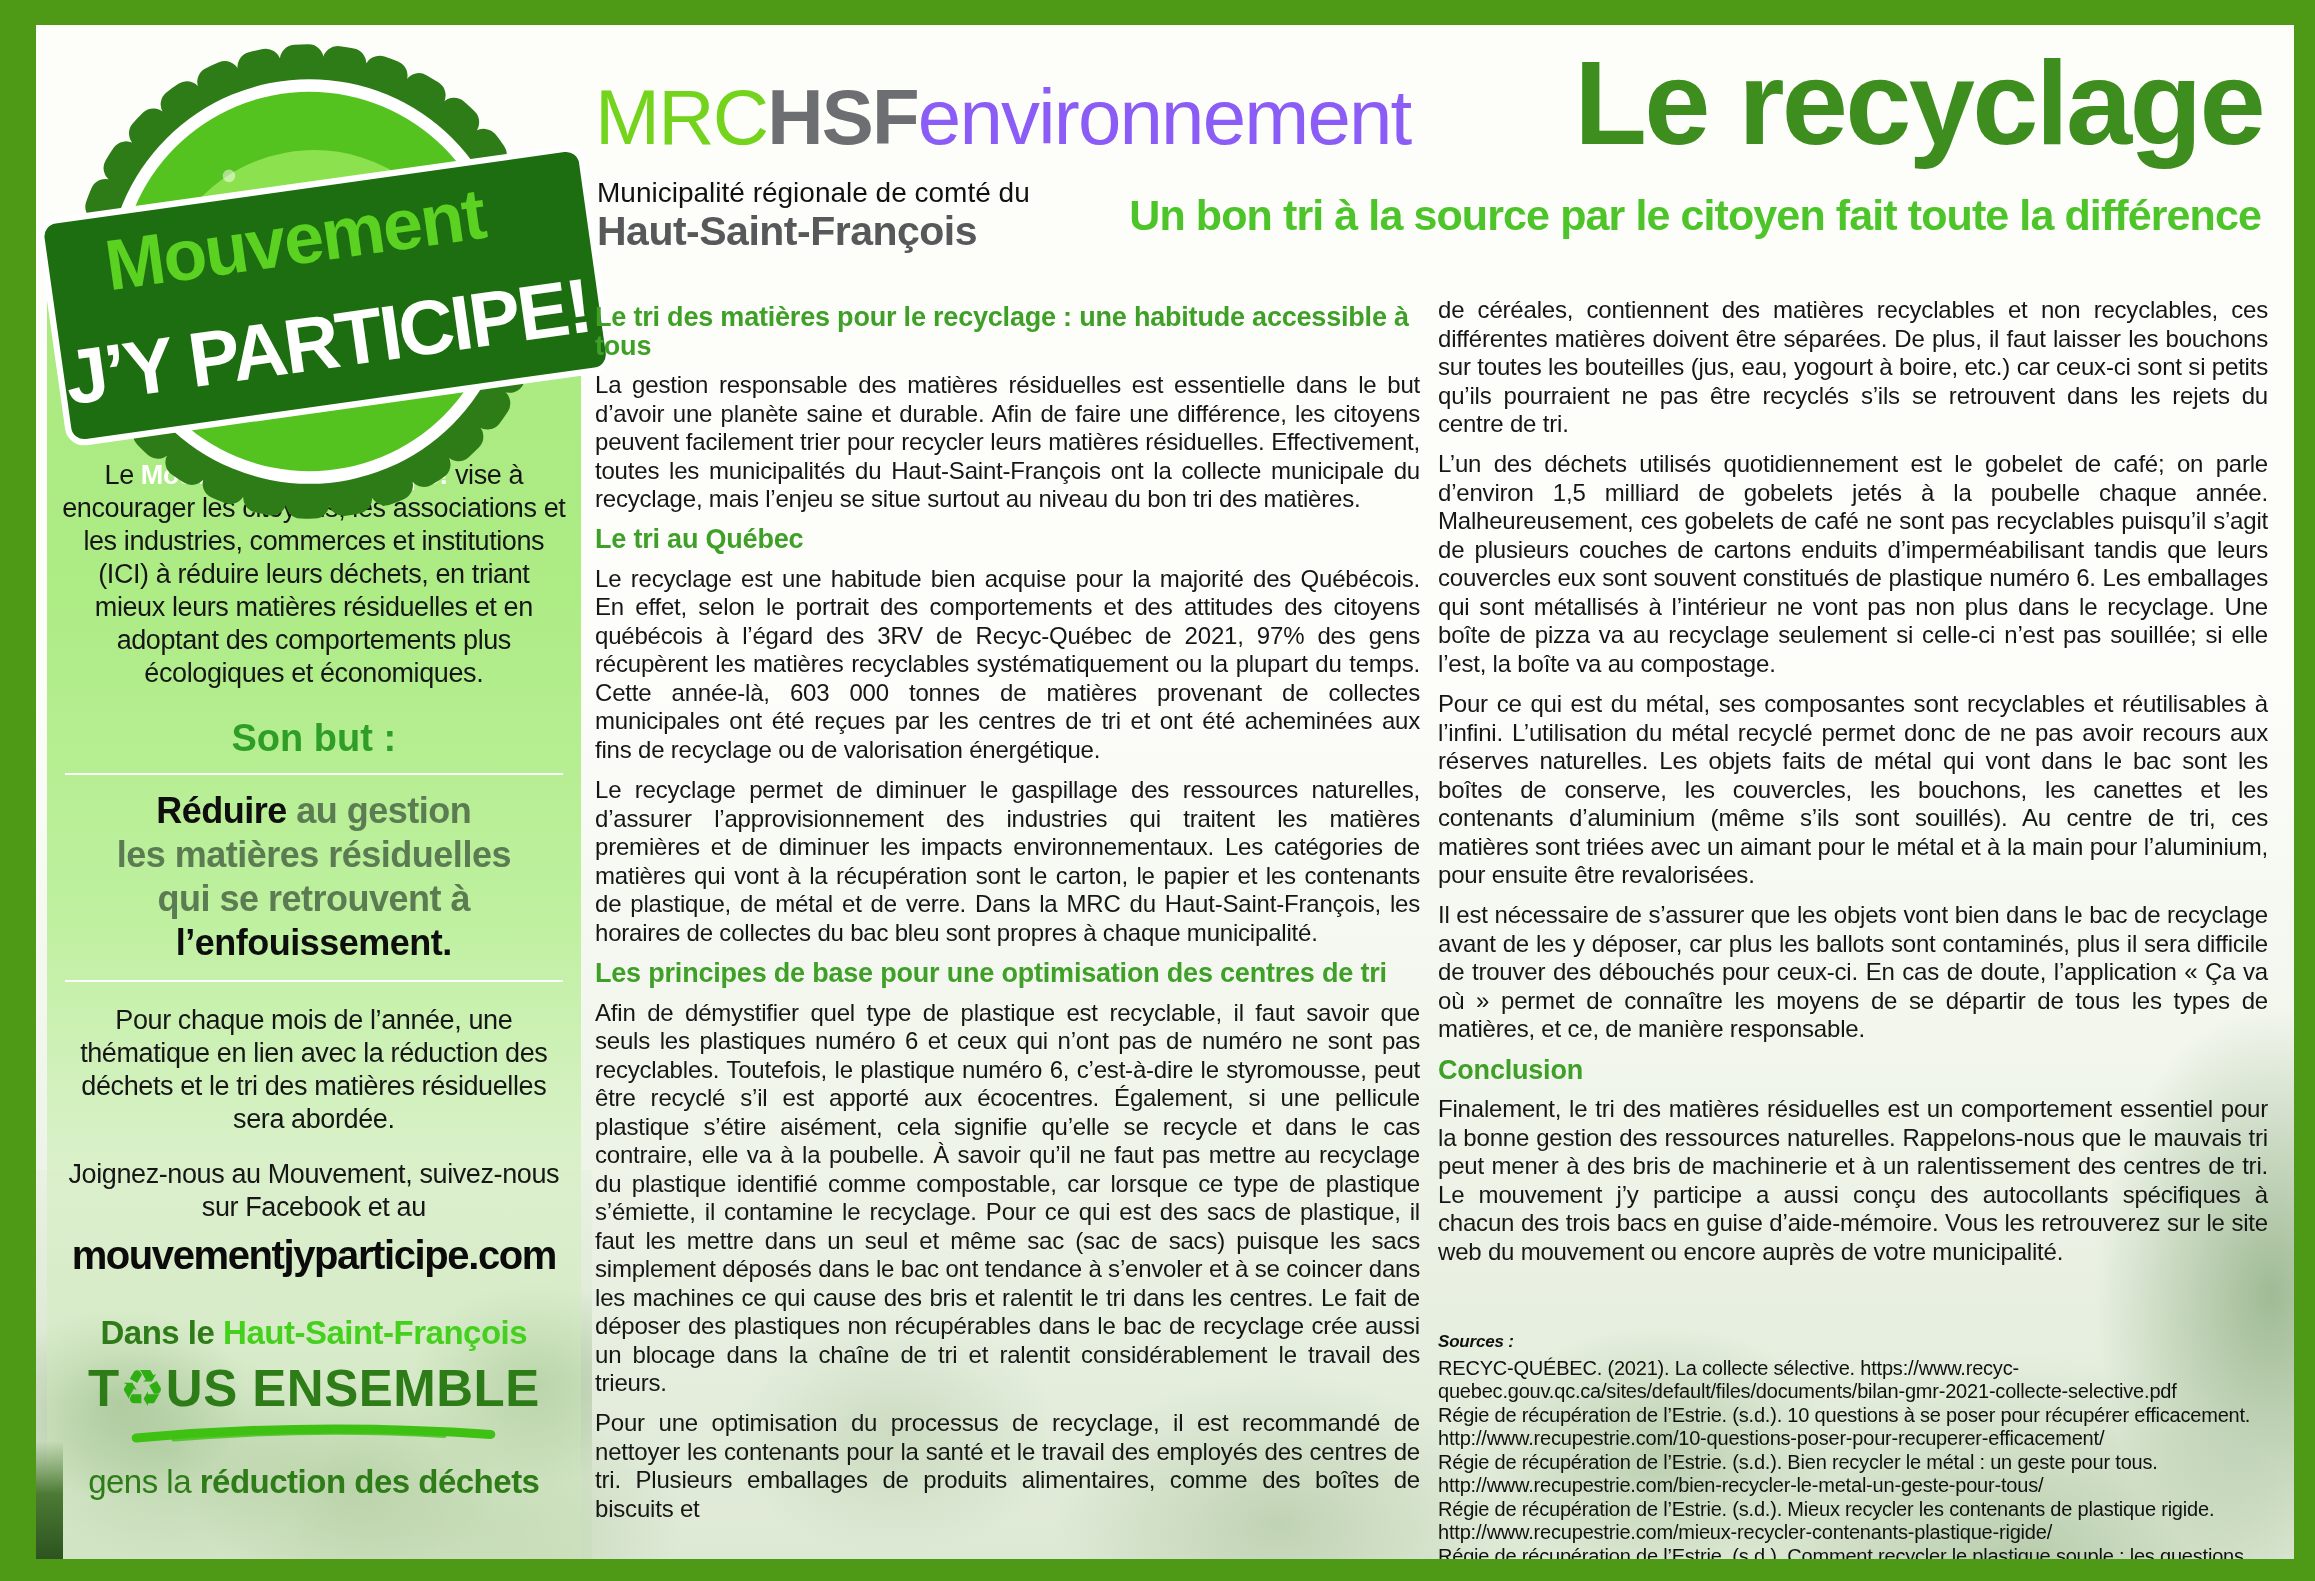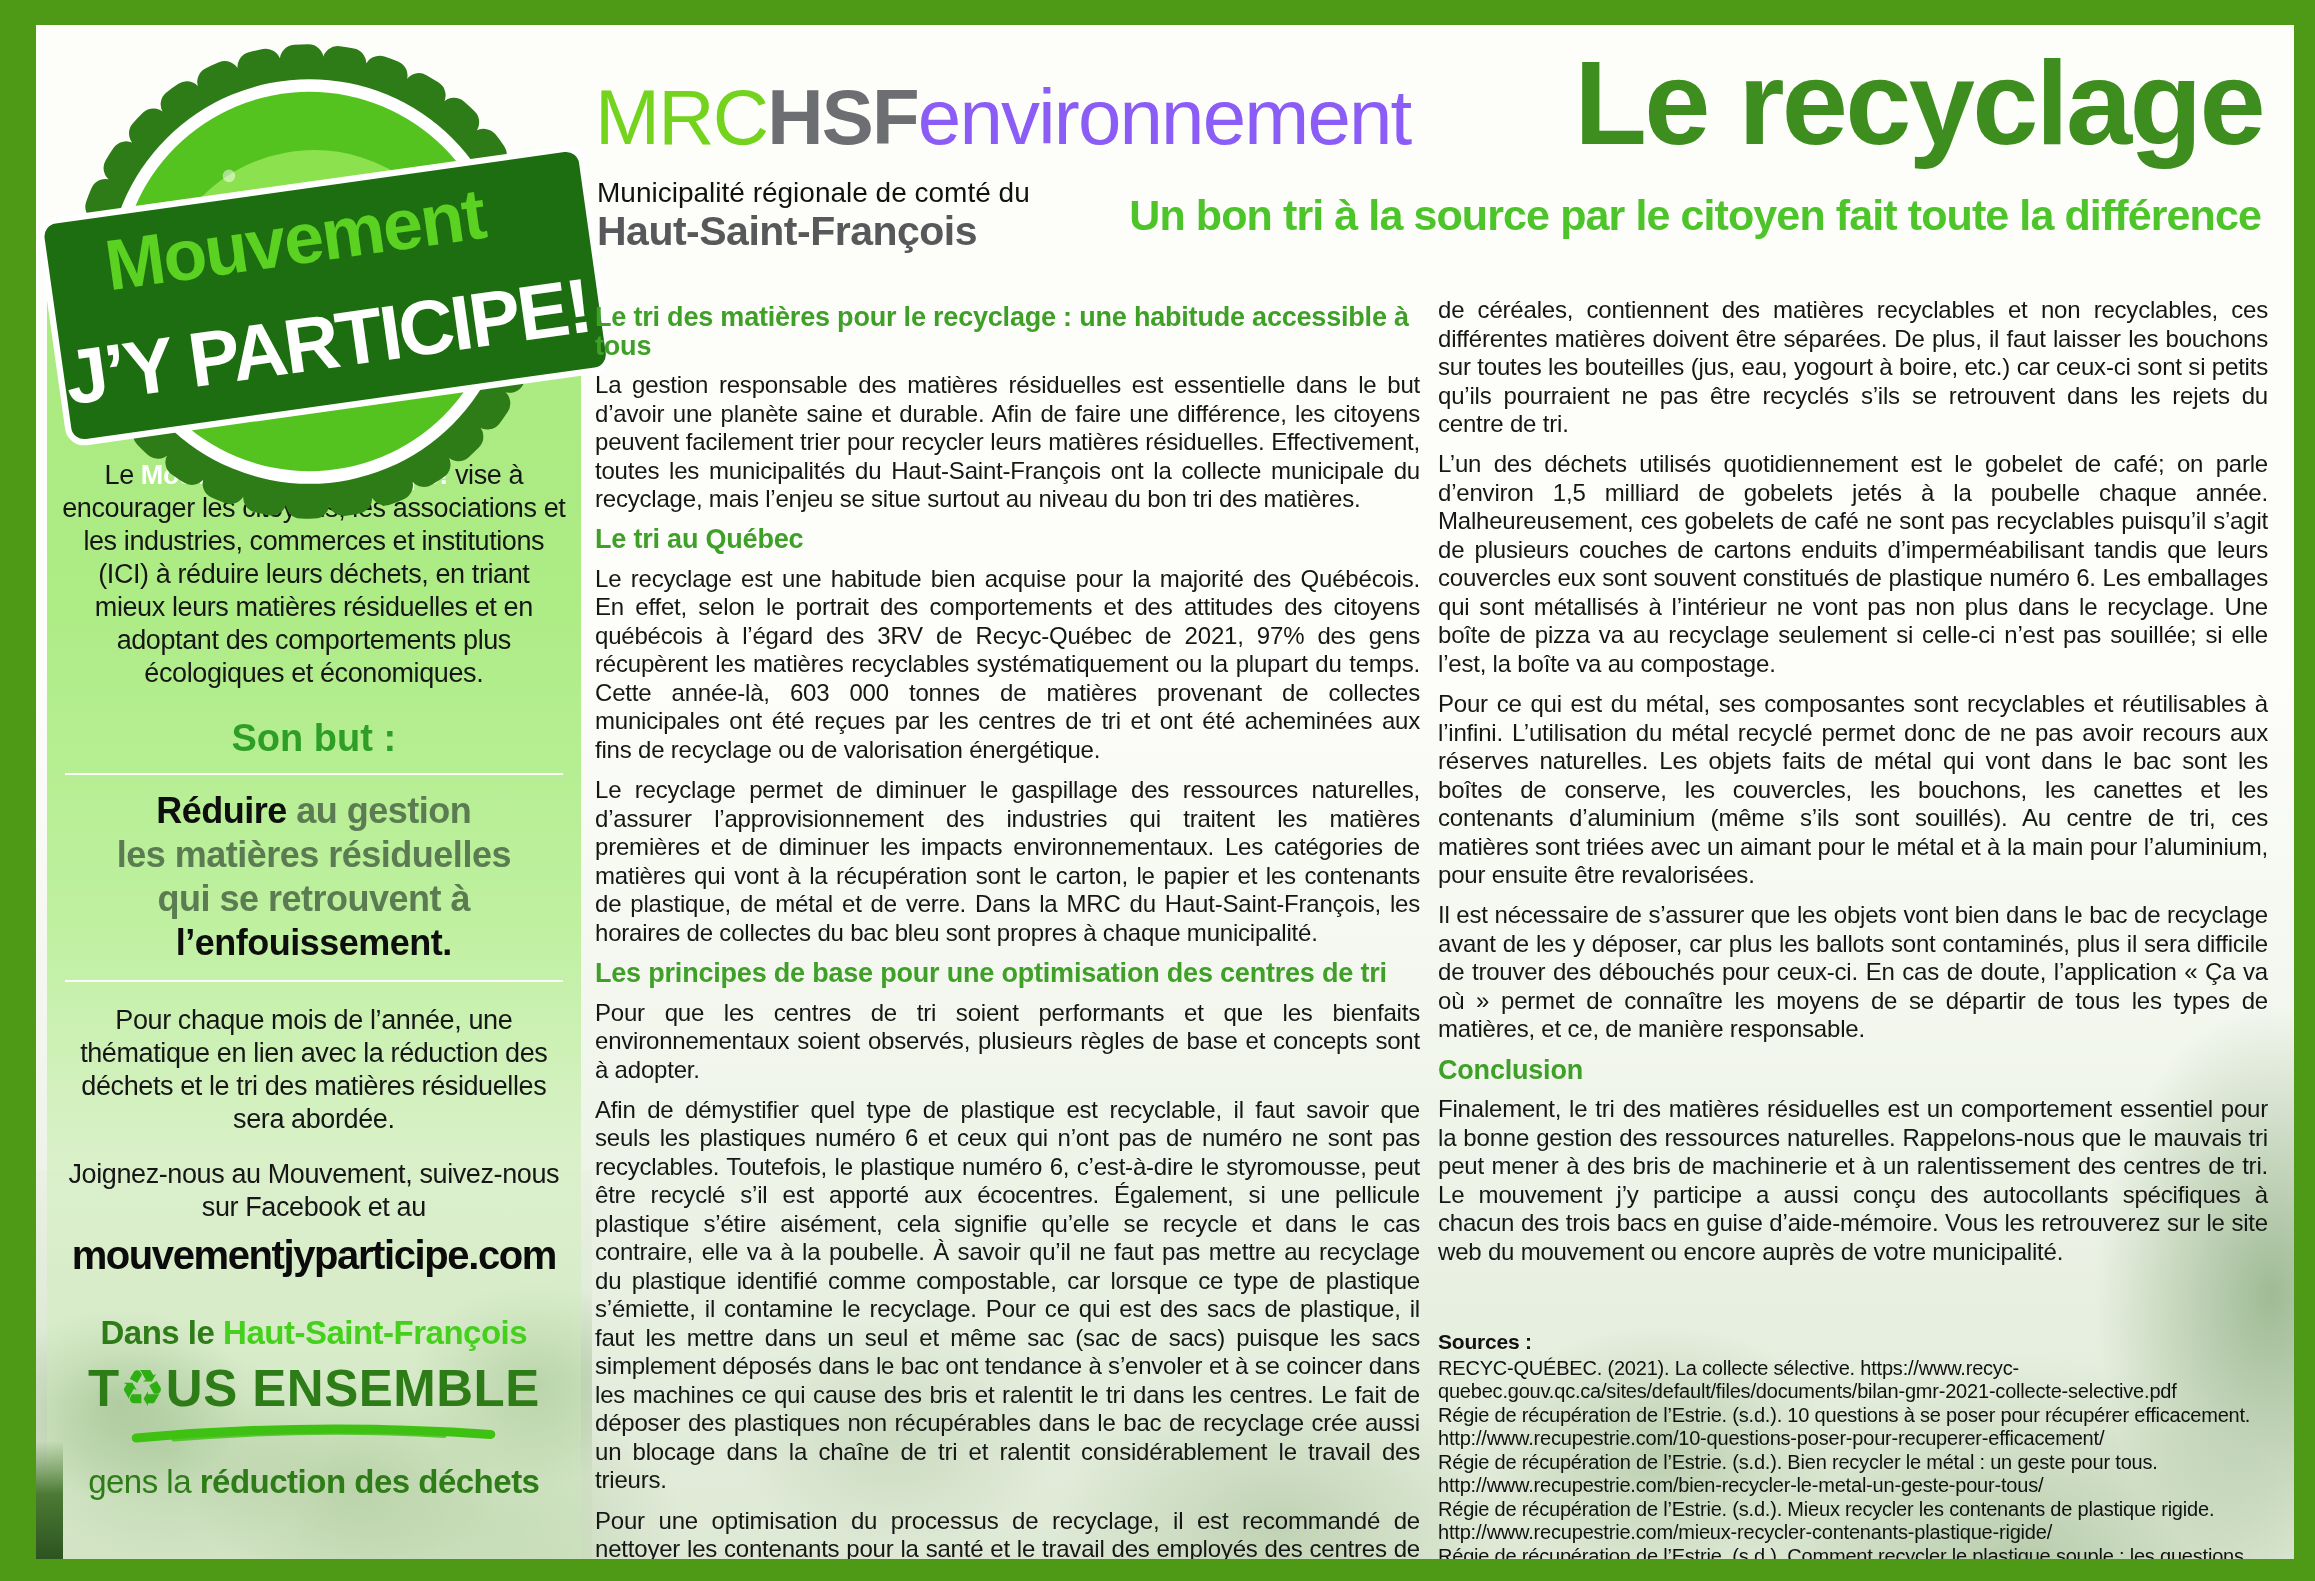--- a/index.html
+++ b/index.html
@@ -73,21 +73,21 @@
   .title{position:absolute;right:31px;top:16.3px;font-size:119px;line-height:1.05;font-weight:bold;color:#3d8e1e;z-index:1;letter-spacing:-2.7px;}
   .subtitle{position:absolute;right:33px;top:166px;font-size:43px;font-weight:bold;color:#4cc42a;z-index:1;letter-spacing:-0.9px;margin-left:40px;}
   
   .col{position:absolute;top:271px;bottom:0;z-index:1;font-size:24px;line-height:28.5px;
        color:#161616;text-align:justify;letter-spacing:-0.2px;}
   .col1{left:559px;width:825px;}
   .col2{left:1402px;width:830px;}
   .col p{margin:0 0 11.8px;}
   .col h2{font-size:27px;color:#3fa028;margin:7.2px 0 11px;text-align:left;font-weight:bold;}
   .sources{margin-top:65px;text-align:left;font-size:20px;line-height:22.6px;color:#101010;letter-spacing:-0.2px;}
-  .sources .lbl{font-weight:bold;font-size:21px;margin:0 0 3.6px;}
+  .sources .lbl{font-weight:bold;font-size:17px;margin:0 0 3.6px;font-style:italic;}
   .sources p{margin:0 0 1.8px;}
 </style>
 </head>
 <body>
 
 <div class="frame">
   <div class="canvas">
 
     <div class="bg-forest"></div>
     <div class="bg-sidebar-woods"></div>
@@ -174,21 +174,20 @@
     <div class="title">Le recyclage</div>
     <div class="subtitle">Un bon tri à la source par le citoyen fait toute la différence</div>
 
     <div class="col col1">
       <h2>Le tri des matières pour le recyclage : une habitude accessible à tous</h2>
       <p>La gestion responsable des matières résiduelles est essentielle dans le but d’avoir une planète saine et durable. Afin de faire une différence, les citoyens peuvent facilement trier pour recycler leurs matières résiduelles. Effectivement, toutes les municipalités du Haut-Saint-François ont la collecte municipale du recyclage, mais l’enjeu se situe surtout au niveau du bon tri des matières.</p>
       <h2>Le tri au Québec</h2>
       <p>Le recyclage est une habitude bien acquise pour la majorité des Québécois. En effet, selon le portrait des comportements et des attitudes des citoyens québécois à l’égard des 3RV de Recyc-Québec de 2021, 97% des gens récupèrent les matières recyclables systématiquement ou la plupart du temps. Cette année-là, 603 000 tonnes de matières provenant de collectes municipales ont été reçues par les centres de tri et ont été acheminées aux fins de recyclage ou de valorisation énergétique.</p>
       <p>Le recyclage permet de diminuer le gaspillage des ressources naturelles, d’assurer l’approvisionnement des industries qui traitent les matières premières et de diminuer les impacts environnementaux. Les catégories de matières qui vont à la récupération sont le carton, le papier et les contenants de plastique, de métal et de verre. Dans la MRC du Haut-Saint-François, les horaires de collectes du bac bleu sont propres à chaque municipalité.</p>
       <h2>Les principes de base pour une optimisation des centres de tri</h2>
-      <p>Pour que les centres de tri soient performants et que les bienfaits environnementaux soient observés, plusieurs règles de base et concepts sont à adopter.</p>
       <p>Afin de démystifier quel type de plastique est recyclable, il faut savoir que seuls les plastiques numéro 6 et ceux qui n’ont pas de numéro ne sont pas recyclables. Toutefois, le plastique numéro 6, c’est-à-dire le styromousse, peut être recyclé s’il est apporté aux écocentres. Également, si une pellicule plastique s’étire aisément, cela signifie qu’elle se recycle et dans le cas contraire, elle va à la poubelle. À savoir qu’il ne faut pas mettre au recyclage du plastique identifié comme compostable, car lorsque ce type de plastique s’émiette, il contamine le recyclage. Pour ce qui est des sacs de plastique, il faut les mettre dans un seul et même sac (sac de sacs) puisque les sacs simplement déposés dans le bac ont tendance à s’envoler et à se coincer dans les machines ce qui cause des bris et ralentit le tri dans les centres. Le fait de déposer des plastiques non récupérables dans le bac de recyclage crée aussi un blocage dans la chaîne de tri et ralentit considérablement le travail des trieurs.</p>
       <p>Pour une optimisation du processus de recyclage, il est recommandé de nettoyer les contenants pour la santé et le travail des employés des centres de tri. Plusieurs emballages de produits alimentaires, comme des boîtes de biscuits et</p>
     </div>
 
     <div class="col col2">
       <p>de céréales, contiennent des matières recyclables et non recyclables, ces différentes matières doivent être séparées. De plus, il faut laisser les bouchons sur toutes les bouteilles (jus, eau, yogourt à boire, etc.) car ceux-ci sont si petits qu’ils pourraient ne pas être recyclés s’ils se retrouvent dans les rejets du centre de tri.</p>
       <p>L’un des déchets utilisés quotidiennement est le gobelet de café; on parle d’environ 1,5 milliard de gobelets jetés à la poubelle chaque année. Malheureusement, ces gobelets de café ne sont pas recyclables puisqu’il s’agit de plusieurs couches de cartons enduits d’imperméabilisant tandis que leurs couvercles eux sont souvent constitués de plastique numéro 6. Les emballages qui sont métallisés à l’intérieur ne vont pas non plus dans le recyclage. Une boîte de pizza va au recyclage seulement si celle-ci n’est pas souillée; si elle l’est, la boîte va au compostage.</p>
       <p>Pour ce qui est du métal, ses composantes sont recyclables et réutilisables à l’infini. L’utilisation du métal recyclé permet donc de ne pas avoir recours aux réserves naturelles. Les objets faits de métal qui vont dans le bac sont les boîtes de conserve, les couvercles, les bouchons, les canettes et les contenants d’aluminium (même s’ils sont souillés). Au centre de tri, ces matières sont triées avec un aimant pour le métal et à la main pour l’aluminium, pour ensuite être revalorisées.</p>
       <p>Il est nécessaire de s’assurer que les objets vont bien dans le bac de recyclage avant de les y déposer, car plus les ballots sont contaminés, plus il sera difficile de trouver des débouchés pour ceux-ci. En cas de doute, l’application « Ça va où » permet de connaître les moyens de se départir de tous les types de matières, et ce, de manière responsable.</p>
       <h2>Conclusion</h2>

